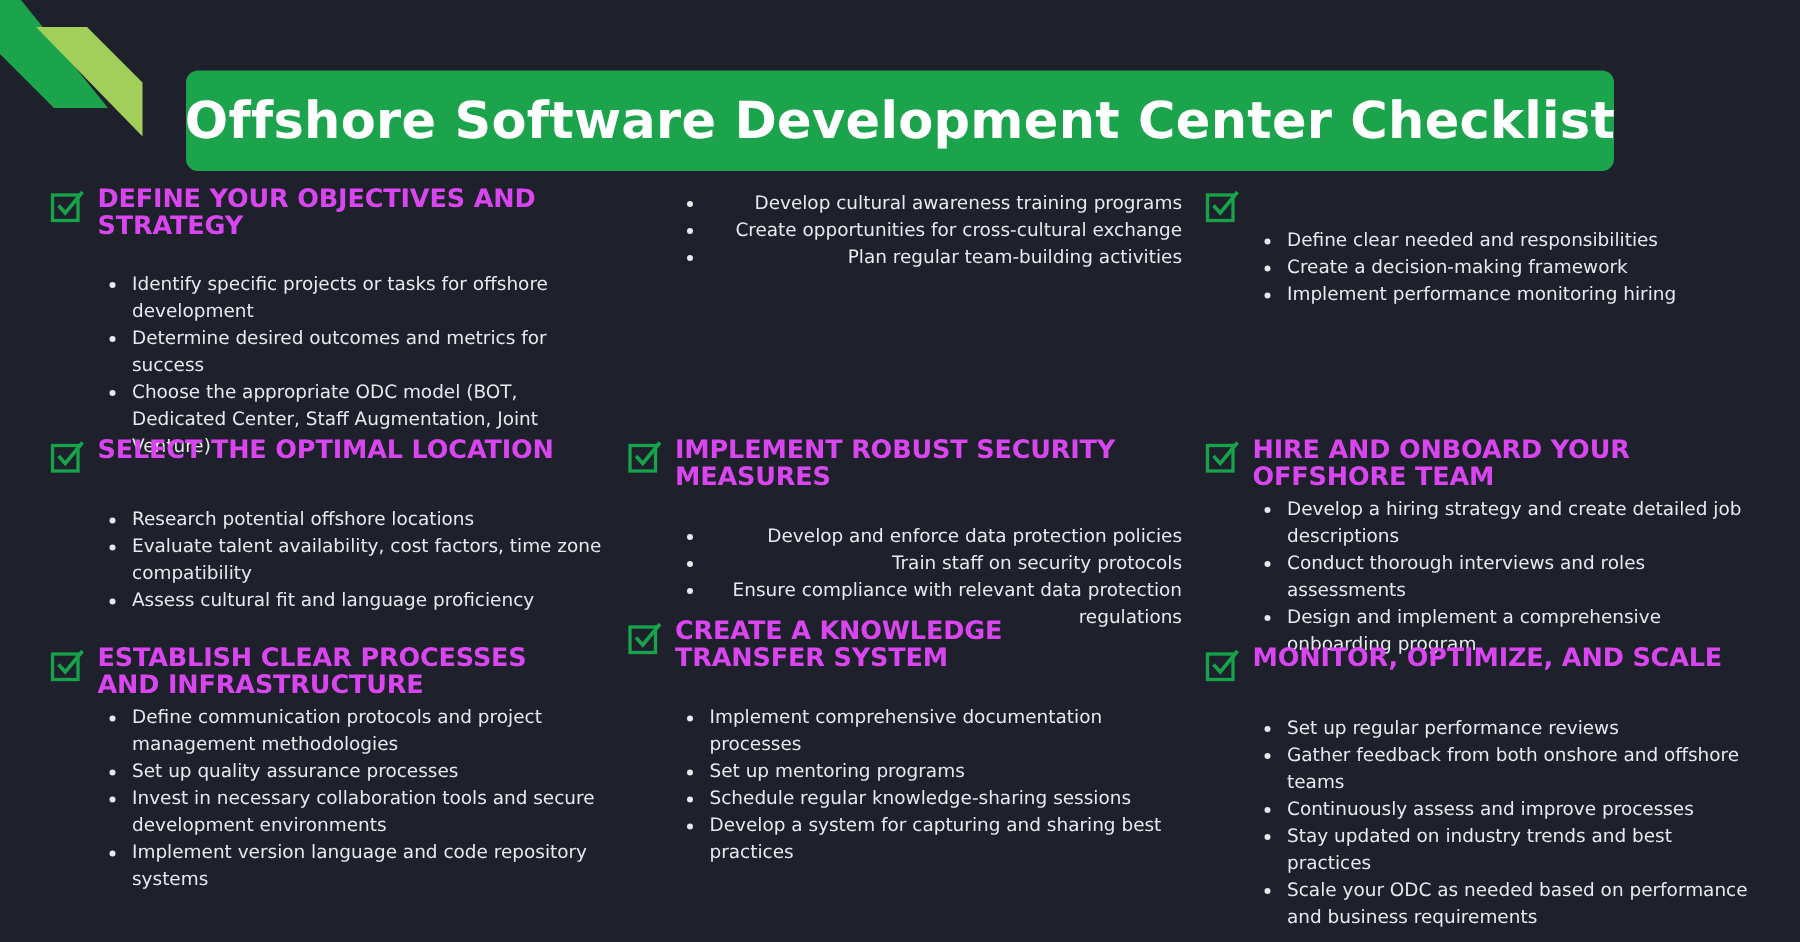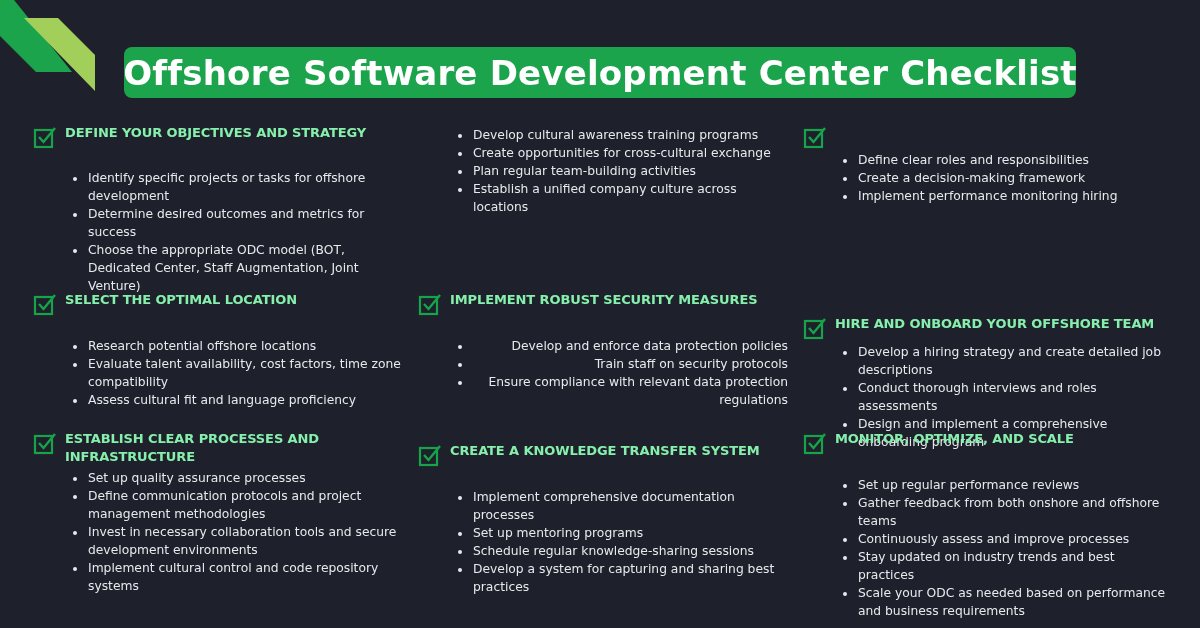--- a/index.html
+++ b/index.html
@@ -9,21 +9,21 @@
       font-family: "Liberation Sans", "DejaVu Sans", sans-serif;
       position: relative;
       color: #e8e9ec;
     }
     .deco {
       position: absolute; left: 0; top: 0; width: 100px; height: 95px;
     }
     .title-bar {
       position: absolute;
       left: 124px; top: 47px;
-      width: 952px; height: 51px;
+      width: 952px; height: 67px;
       background: #1ba44c;
       border-radius: 8px;
       display: flex; align-items: center; justify-content: center;
     }
     .title-bar h1 {
       font-family: "DejaVu Sans", sans-serif;
       font-weight: bold;
       font-size: 34px;
       color: #ffffff;
       letter-spacing: 0.2px;
@@ -38,23 +38,23 @@
     }
     .check-icon {
       width: 24px; height: 24px;
       flex: 0 0 24px;
       margin-top: 1px;
       margin-right: 8px;
     }
     .sec-title {
       font-family: "DejaVu Sans", sans-serif;
       font-weight: bold;
-      font-size: 13px;
+      font-size: 17px;
       line-height: 18px;
-      color: #86efac;
+      color: #d946ef;
       text-transform: uppercase;
       letter-spacing: -0.1px;
       width: 320px;
     }
     ul.items {
       list-style: none;
       margin-left: 40px;
       width: 330px;
     }
     ul.items li {
@@ -95,37 +95,36 @@
     <div class="sec-title">Define Your Objectives and Strategy</div>
   </div>
   <ul class="items" style="margin-top:20px;">
     <li>Identify specific projects or tasks for offshore development</li>
     <li>Determine desired outcomes and metrics for success</li>
     <li>Choose the appropriate ODC model (BOT, Dedicated Center, Staff Augmentation, Joint Venture)</li>
   </ul>
 </div>
 
 <div class="section" style="left:418px; top:124px;">
-  <ul class="items" style="margin-top:2px;">
+  <ul class="items" style="margin-top:2px;text-align:right;">
     <li>Develop cultural awareness training programs</li>
     <li>Create opportunities for cross-cultural exchange</li>
     <li>Plan regular team-building activities</li>
-    <li>Establish a unified company culture across locations</li>
   </ul>
 </div>
 
 <div class="section" style="left:803px; top:124px;">
   <div class="sec-head">
     <svg class="check-icon" viewBox="0 0 24 24">
         <rect x="2" y="5" width="17" height="17" fill="none" stroke="#17a34a" stroke-width="2.2"></rect>
         <polyline points="6,12 10.5,17 22,3" fill="none" stroke="#17a34a" stroke-width="2.4"></polyline>
       </svg>
   </div>
   <ul class="items" style="margin-top:2px;">
-    <li>Define clear roles and responsibilities</li>
+    <li>Define clear needed and responsibilities</li>
     <li>Create a decision-making framework</li>
     <li>Implement performance monitoring hiring</li>
   </ul>
 </div>
 
 <div class="section" style="left:33px; top:291px;">
   <div class="sec-head">
     <svg class="check-icon" viewBox="0 0 24 24">
         <rect x="2" y="5" width="17" height="17" fill="none" stroke="#17a34a" stroke-width="2.2"></rect>
         <polyline points="6,12 10.5,17 22,3" fill="none" stroke="#17a34a" stroke-width="2.4"></polyline>
@@ -147,21 +146,21 @@
       </svg>
     <div class="sec-title">Implement Robust Security Measures</div>
   </div>
   <ul class="items" style="margin-top:21px;text-align:right;">
     <li>Develop and enforce data protection policies</li>
     <li>Train staff on security protocols</li>
     <li>Ensure compliance with relevant data protection regulations</li>
   </ul>
 </div>
 
-<div class="section" style="left:803px; top:291px;margin-top:24px;">
+<div class="section" style="left:803px; top:291px;">
   <div class="sec-head">
     <svg class="check-icon" viewBox="0 0 24 24">
         <rect x="2" y="5" width="17" height="17" fill="none" stroke="#17a34a" stroke-width="2.2"></rect>
         <polyline points="6,12 10.5,17 22,3" fill="none" stroke="#17a34a" stroke-width="2.4"></polyline>
       </svg>
     <div class="sec-title">Hire and Onboard Your Offshore Team</div>
   </div>
   <ul class="items" style="margin-top:3px;">
     <li>Develop a hiring strategy and create detailed job descriptions</li>
     <li>Conduct thorough interviews and roles assessments</li>
@@ -171,28 +170,28 @@
 
 <div class="section" style="left:33px; top:430px;">
   <div class="sec-head">
     <svg class="check-icon" viewBox="0 0 24 24">
         <rect x="2" y="5" width="17" height="17" fill="none" stroke="#17a34a" stroke-width="2.2"></rect>
         <polyline points="6,12 10.5,17 22,3" fill="none" stroke="#17a34a" stroke-width="2.4"></polyline>
       </svg>
     <div class="sec-title">Establish Clear Processes and Infrastructure</div>
   </div>
   <ul class="items" style="margin-top:3px;">
+    <li>Define communication protocols and project management methodologies</li>
     <li>Set up quality assurance processes</li>
-    <li>Define communication protocols and project management methodologies</li>
     <li>Invest in necessary collaboration tools and secure development environments</li>
-    <li>Implement cultural control and code repository systems</li>
-  </ul>
-</div>
-
-<div class="section" style="left:418px; top:442px;">
+    <li>Implement version language and code repository systems</li>
+  </ul>
+</div>
+
+<div class="section" style="left:418px; top:412px;">
   <div class="sec-head">
     <svg class="check-icon" viewBox="0 0 24 24">
         <rect x="2" y="5" width="17" height="17" fill="none" stroke="#17a34a" stroke-width="2.2"></rect>
         <polyline points="6,12 10.5,17 22,3" fill="none" stroke="#17a34a" stroke-width="2.4"></polyline>
       </svg>
     <div class="sec-title">Create a Knowledge Transfer System</div>
   </div>
   <ul class="items" style="margin-top:21px;">
     <li>Implement comprehensive documentation processes</li>
     <li>Set up mentoring programs</li>

